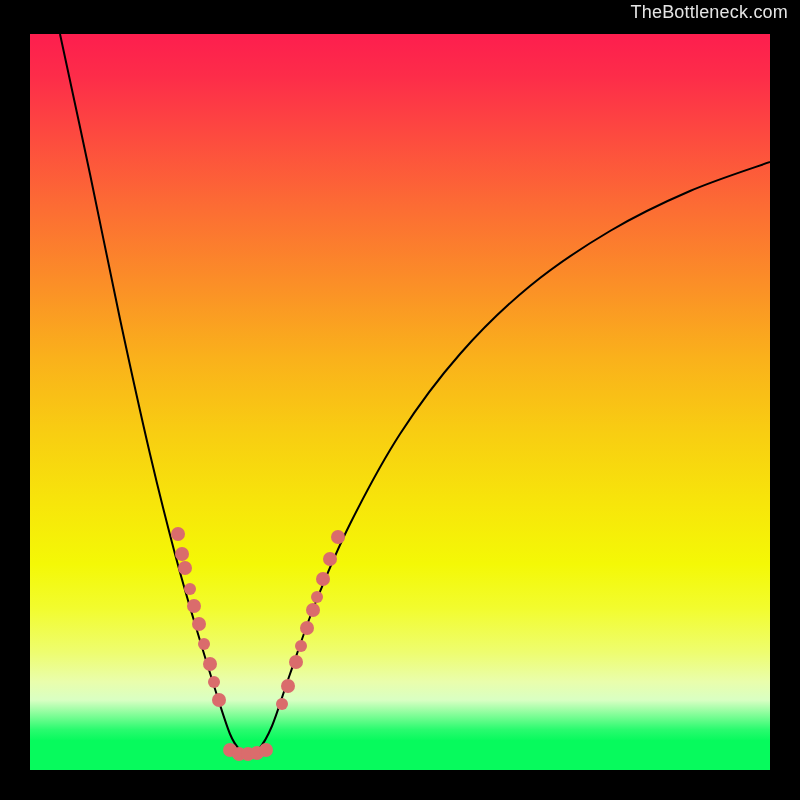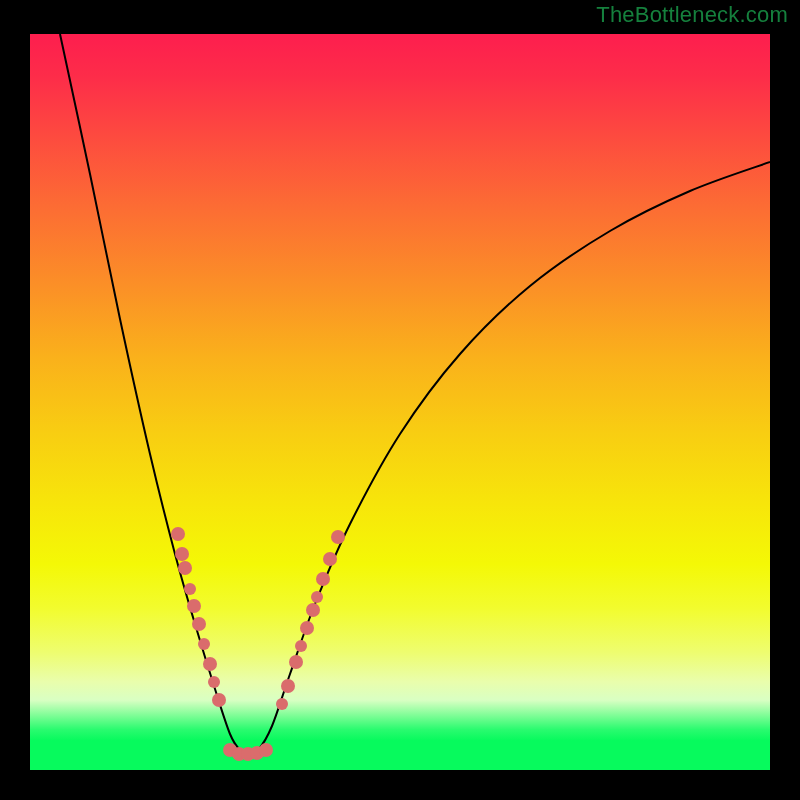--- a/index.html
+++ b/index.html
@@ -8,22 +8,22 @@
     position: relative;
     width: 800px;
     height: 800px;
     background: #000;
     font-family: Arial, Helvetica, sans-serif;
   }
   .attribution {
     position: absolute;
     top: 2px;
     right: 12px;
-    color: #15803d;
-    font-size: 22px;
+    color: #e5e5e5;
+    font-size: 18px;
     font-weight: 400;
     letter-spacing: 0.2px;
   }
   .plot {
     position: absolute;
     left: 30px;
     top: 34px;
     width: 740px;
     height: 736px;
     

